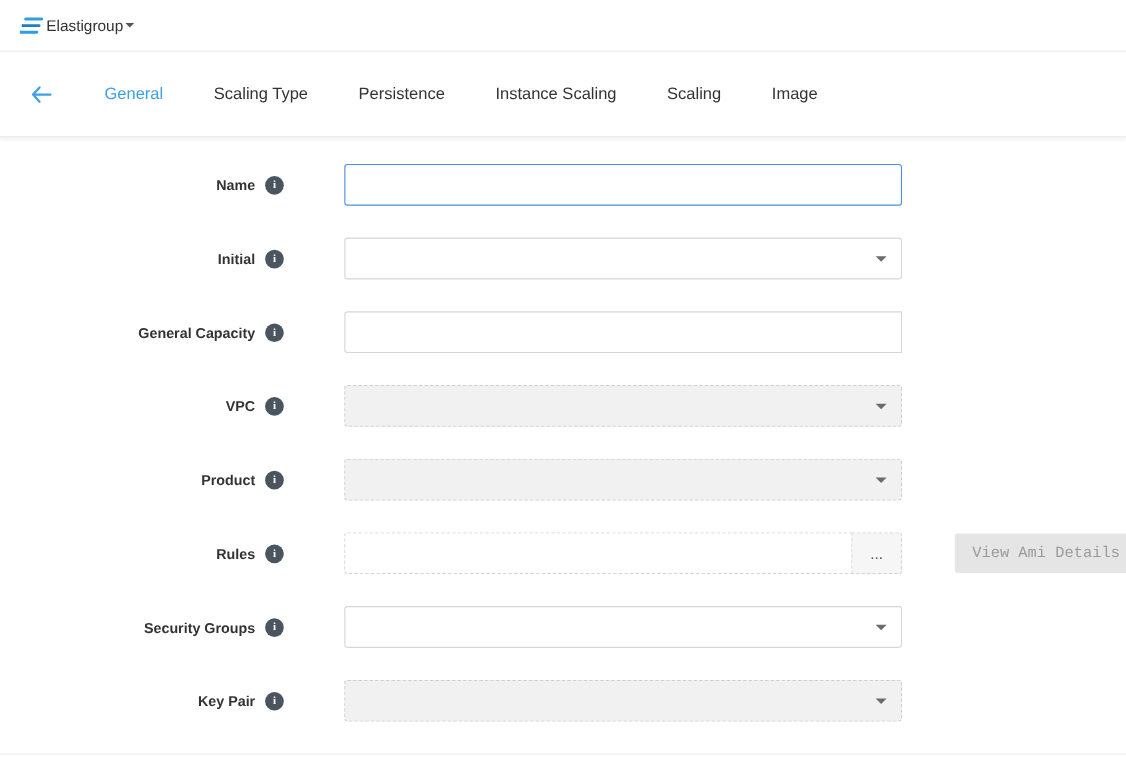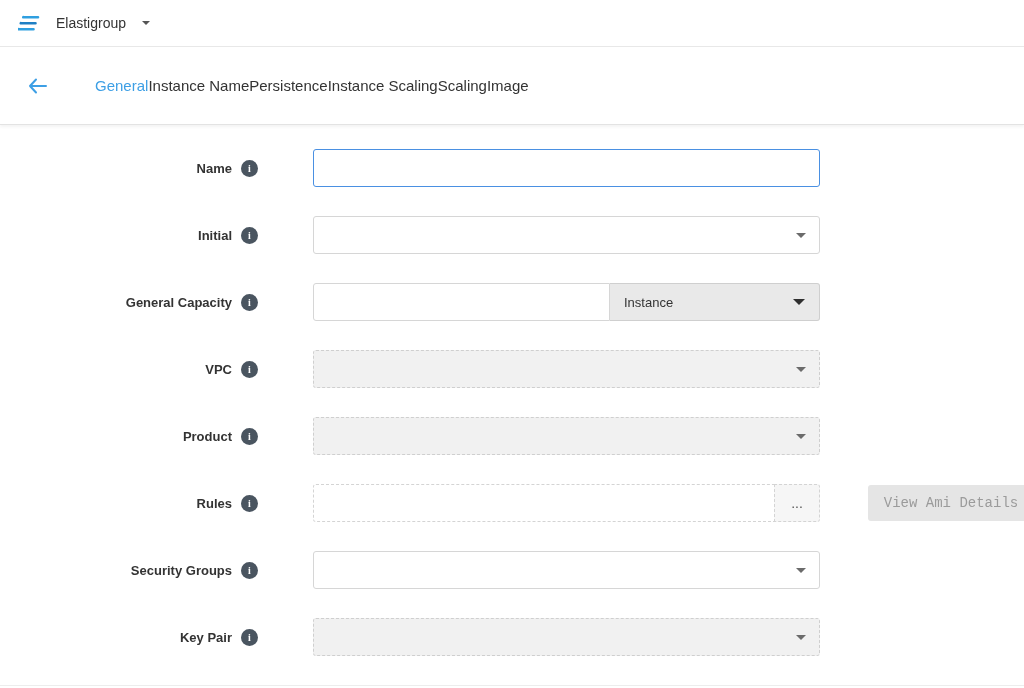--- a/index.html
+++ b/index.html
@@ -17,27 +17,27 @@
   body {
     height:688px;
     font-family:"Liberation Sans", sans-serif;
     color:var(--text);
     background:#ffffff;
     overflow:hidden;
   }
 
   
   .topbar { height:47px; border-bottom:1px solid var(--topbar-border); display:flex; align-items:center; padding:0 18px; }
-  .brand { display:flex; align-items:center; gap:16px; cursor:pointer; }
+  .brand { display:flex; align-items:center; gap:2px; cursor:pointer; }
   .brand-name { font-size:14px; color:var(--text); }
 
   
   .tabbar { height:78px; display:flex; align-items:center; border-bottom:1px solid #e3e3e3; box-shadow:0 2px 3px rgba(0,0,0,0.05); padding-left:22px; }
   .back-btn { background:none; border:none; padding:6px; cursor:pointer; display:flex; align-items:center; }
-  .tabs { display:flex; margin-left:42px; }
+  .tabs { display:flex; margin-left:42px; gap:46px; }
   .tab { font-size:15px; color:var(--text); cursor:pointer; white-space:nowrap; }
   .tab.active { color:var(--accent); }
 
   
   .form { padding-top:24px; }
   .row { display:grid; grid-template-columns:280px 507px auto; align-items:center; margin-bottom:29px;gap:33px; }
   .label-cell { display:flex; align-items:center; justify-content:flex-end; gap:9px; padding-right:22px; }
   .lbl { font-weight:bold; font-size:13px; color:var(--text); }
   .info {
     width:17px; height:17px; border-radius:50%; background:var(--info-bg); color:#fff;
@@ -107,21 +107,21 @@
   <nav class="tabbar">
     <button class="back-btn">
       <span style="display:flex;">
         <svg width="19" height="16" viewBox="0 0 19 16">
           <path d="M8 1.5 L2 8 L8 14.5 M2 8 H18" stroke="#3d9fe5" stroke-width="2" fill="none" stroke-linecap="round" stroke-linejoin="round"></path>
         </svg>
       </span>
     </button>
     <div class="tabs">
       <div class="tab active">General</div>
-      <div class="tab">Instance Name</div>
+      <div class="tab">Scaling Type</div>
       <div class="tab">Persistence</div>
       <div class="tab">Instance Scaling</div>
       <div class="tab">Scaling</div>
       <div class="tab">Image</div>
     </div>
   </nav>
 
   <main class="form">
 
     <div class="row">
@@ -147,24 +147,20 @@
       </div>
     </div>
 
     <div class="row">
       <div class="label-cell">
         <label class="lbl">General Capacity</label>
         <span class="info">i</span>
       </div>
       <div class="ctrl split">
         <input type="text" class="input" value="" style="">
-        <div class="unit-select">
-          <span>Instance</span>
-          <span class="caret caret-dark"></span>
-        </div>
       </div>
     </div>
 
     <div class="row">
       <div class="label-cell">
         <label class="lbl">VPC</label>
         <span class="info">i</span>
       </div>
       <div class="ctrl">
         <div class="select disabled">

